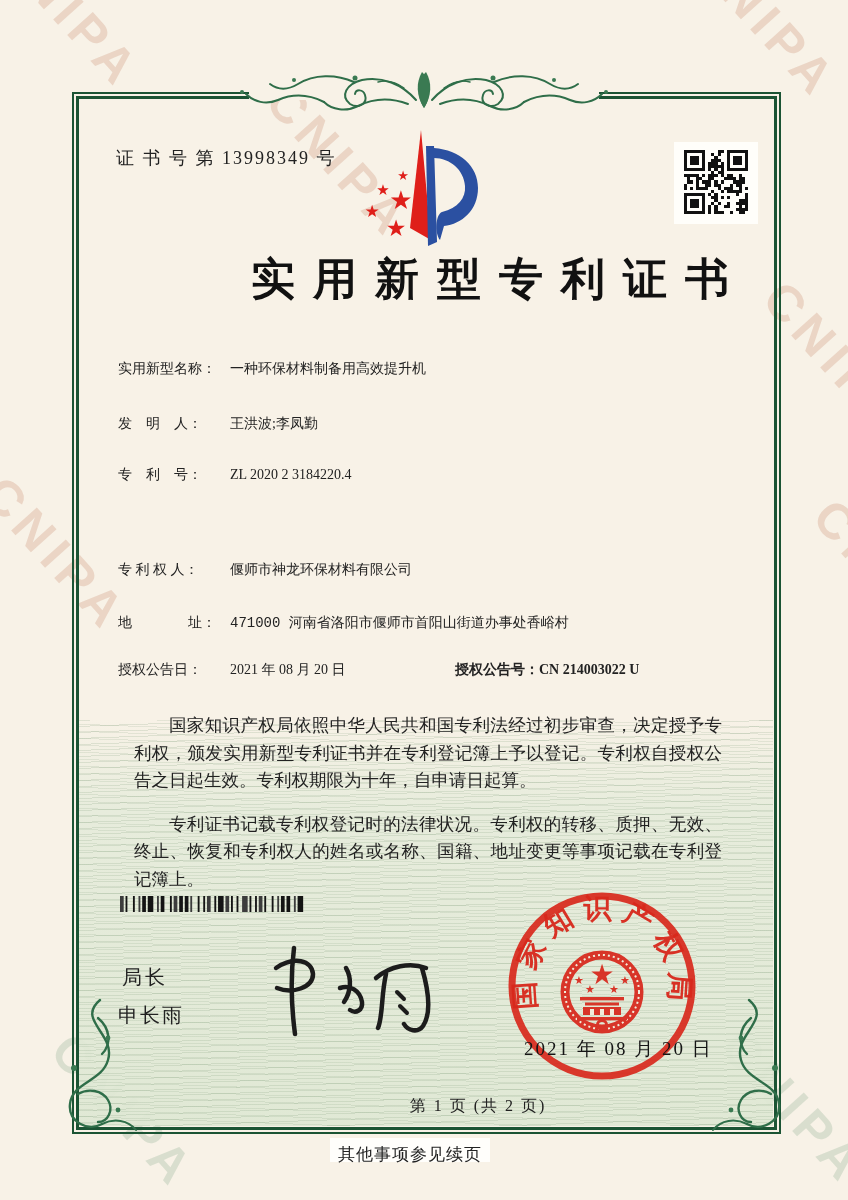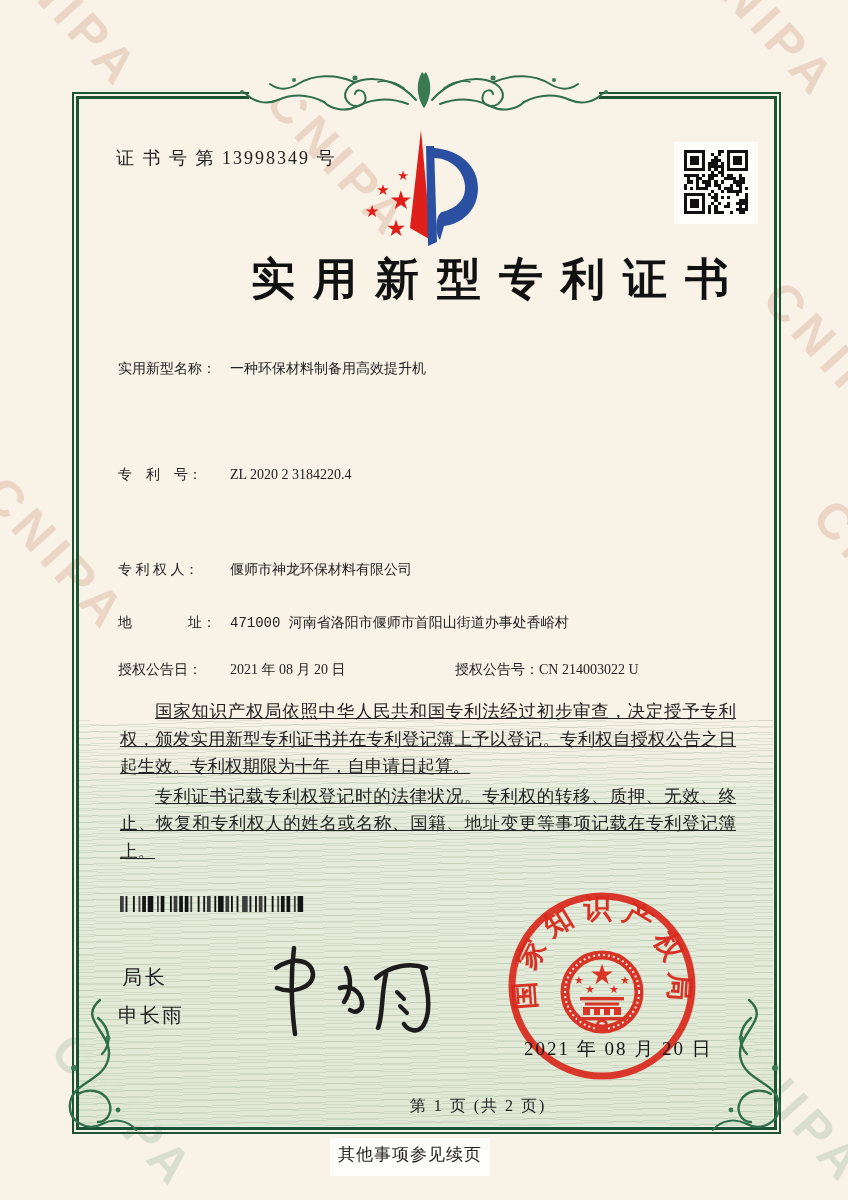--- a/index.html
+++ b/index.html
@@ -33,32 +33,32 @@
   .qr-box{ left:674px; top:142px; width:84px; height:82px; background:#fffefa; }
   .qr-box svg{ margin:8px 0 0 10px; display:block; }
   .title{
     left:72px; top:250px; width:836px; text-align:center;
     font-size:44px; font-weight:bold; letter-spacing:18px; padding-left:18px;
     box-sizing:border-box; color:#111;
   }
   .row{ position:absolute; left:118px; width:620px; font-size:14px; white-space:nowrap; }
   .row .lbl{ display:inline-block; min-width:112px; }
   .row .val{ }
-  .grant-no{ position:absolute; left:337px; top:0; }
+  .grant-no{ position:absolute; left:337px; top:0;font-weight:bold; }
   .paras{ left:118px; top:696px; width:620px; font-size:17.5px; line-height:27.5px; text-align:justify; }
-  .paras p{ margin:2px; text-indent:2em;text-decoration:underline; }
+  .paras p{ margin:16px; text-indent:2em; }
   .barcode{ left:120px; top:896px; }
   .signer-title{ left:122px; top:964px; font-size:20px; letter-spacing:3px; }
   .signer-name{ left:118px; top:1002px; font-size:20px; letter-spacing:2px; }
   .signature{ left:250px; top:938px; }
   .seal{ left:492px; top:876px; }
   .seal-date{ left:524px; top:1036px; font-size:19px; letter-spacing:2px; color:#151515; z-index:3; }
   .footer{ left:72px; top:1096px; width:812px; text-align:center; font-size:16px; letter-spacing:2px; }
   .note-box{
-    left:330px; top:1138px; width:160px; height:38px; line-height:34px;
+    left:330px; top:1138px; width:160px; height:24px; line-height:34px;
     background:#fffefb; text-align:center; font-size:17px; letter-spacing:1px; z-index:2;
   }
 </style>
 </head>
 <body>
 
 <div class="page">
 
   <div class="wm" style="left:-25px; top:-18px;">CNIPA</div>
   <div class="wm" style="left:245px; top:132px;">CNIPA</div>
@@ -267,20 +267,23 @@
         <rect x="1" y="15" width="5" height="5" fill="#fffefa"></rect>
         <rect x="2" y="16" width="3" height="3" fill="#111"></rect>
       </svg>
   </div>
 
   <div class="content title">实用新型专利证书</div>
 
   <div class="content row" style="top:360px;">
     <span class="lbl">实用新型名称：</span><span class="val">一种环保材料制备用高效提升机</span>
   </div>
+  <div class="content row" style="top:415px;">
+    <span class="lbl">发　明　人：</span><span class="val">王洪波;李凤勤</span>
+  </div>
   <div class="content row" style="top:466px;">
     <span class="lbl">专　利　号：</span><span class="val">ZL 2020 2 3184220.4</span>
   </div>
   <div class="content row" style="top:561px;">
     <span class="lbl">专 利 权 人：</span><span class="val">偃师市神龙环保材料有限公司</span>
   </div>
   <div class="content row" style="top:614px;font-family:Liberation Mono, monospace;">
     <span class="lbl">地　　　　址：</span><span class="val">471000 河南省洛阳市偃师市首阳山街道办事处香峪村</span>
   </div>
   <div class="content row" style="top:661px;">

